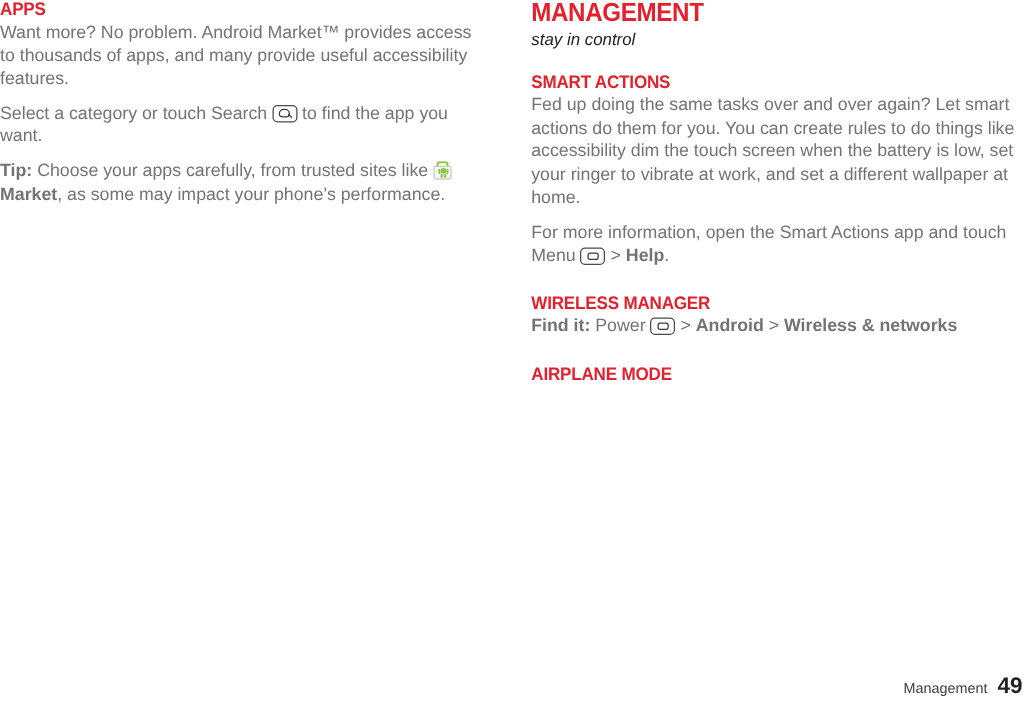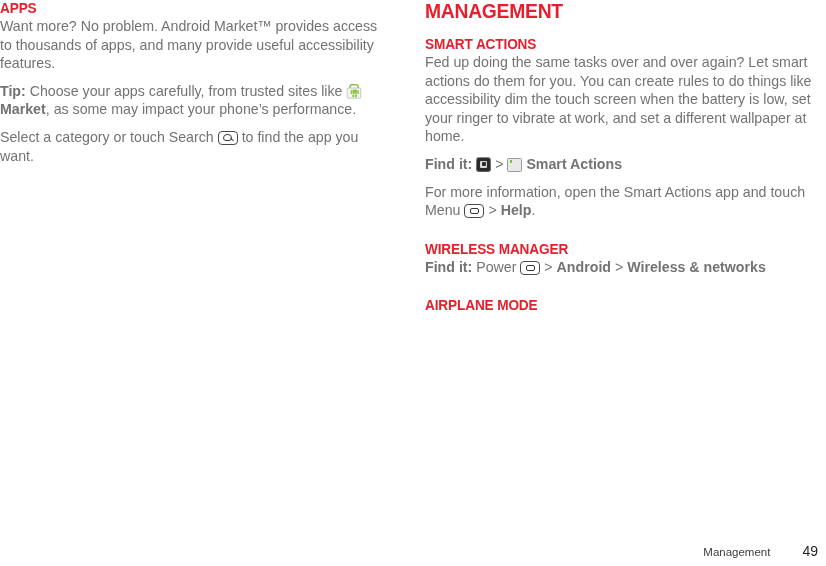--- a/index.html
+++ b/index.html
@@ -222,85 +222,75 @@
   
   .footer {
     position: absolute;
     right: 8px;
     bottom: 7px;
     font-size: 11.5px;
     color: #3c3c3c;
     white-space: nowrap;
   }
   .footer .pg {
-    font-weight: normal;
-    font-size: 14px;
-    margin-left: 32px;
+    font-weight: bold;
+    font-size: 18px;
+    margin-left: 8px;
     color: #231f20;
   }
   .nowrap { white-space: nowrap; margin-top: 20px; }
 </style>
 </head>
 <body>
 
 <div class="page">
 
   <div class="col col-left">
 
     <div class="sub-title">APPS</div>
 
     <p>Want more? No problem. Android Market™ provides access to thousands of apps, and many provide useful accessibility features.</p>
 
+
+    <p>
+      <span>Select a category or touch Search</span>
+      <span class="icon ico-search"><i></i></span>
+      <span>to find the app you want.</span>
+    </p>
 
     <p>
       <b>Tip:</b>
       <span>Choose your apps carefully, from trusted sites like</span>
       <span class="icon ico-market">
         <svg width="16" height="15" viewBox="0 0 16 15">
           <path d="M4 4 L4 2.4 Q4 0.8 5.6 0.8 L10.4 0.8 Q12 0.8 12 2.4 L12 4" fill="none" stroke="#8cc63f" stroke-width="1.6"></path>
           <rect x="1.2" y="4" width="13.6" height="10.2" rx="1" fill="#f4f4f2" stroke="#b9bdb6" stroke-width="0.8"></rect>
           <g fill="#8cc63f">
             <rect x="6.4" y="5.6" width="4.6" height="4.2" rx="1.2"></rect>
             <rect x="6.4" y="10.2" width="1.9" height="3" rx="0.8"></rect>
             <rect x="9.1" y="10.2" width="1.9" height="3" rx="0.8"></rect>
             <rect x="4.7" y="6" width="1.4" height="4.2" rx="0.7"></rect>
             <rect x="11.3" y="6" width="1.4" height="4.2" rx="0.7"></rect>
           </g>
         </svg>
       </span><b>Market</b><span>, as some may impact your phone’s performance.</span>
     </p>
 
-    <p>
-      <span>Select a category or touch Search</span>
-      <span class="icon ico-search"><i></i></span>
-      <span>to find the app you want.</span>
-    </p>
-
   </div>
 
   <div class="col col-right">
 
     <div class="sec-title">MANAGEMENT</div>
+    <div class="sec-sub">stay in control</div>
 
     <div class="spacer-md"></div>
 
     <div class="sub-title">SMART ACTIONS</div>
     <p>Fed up doing the same tasks over and over again? Let smart actions do them for you. You can create rules to do things like accessibility dim the touch screen when the battery is low, set your ringer to vibrate at work, and set a different wallpaper at home.</p>
 
-    <p class="find">
-      <b>Find it:</b>
-      <span class="icon ico-apps"><i></i></span>
-      <span>&gt;</span>
-      <span class="icon ico-smart">
-        <span class="bar"><span class="chip" style="background:#7dc142"></span></span>
-        <span class="bar"><span class="chip" style="background:#3b9ad9"></span></span>
-        <span class="bar"><span class="chip" style="background:#7dc142"></span></span>
-      </span>
-      <b>Smart Actions</b>
-    </p>
 
     <p>
       <span>For more information, open the Smart Actions app and touch Menu</span>
       <span class="icon ico-menu"><i></i></span>
       <span>&gt;</span>
       <b>Help</b><span>.</span>
     </p>
 
     <div class="spacer-md"></div>
 

